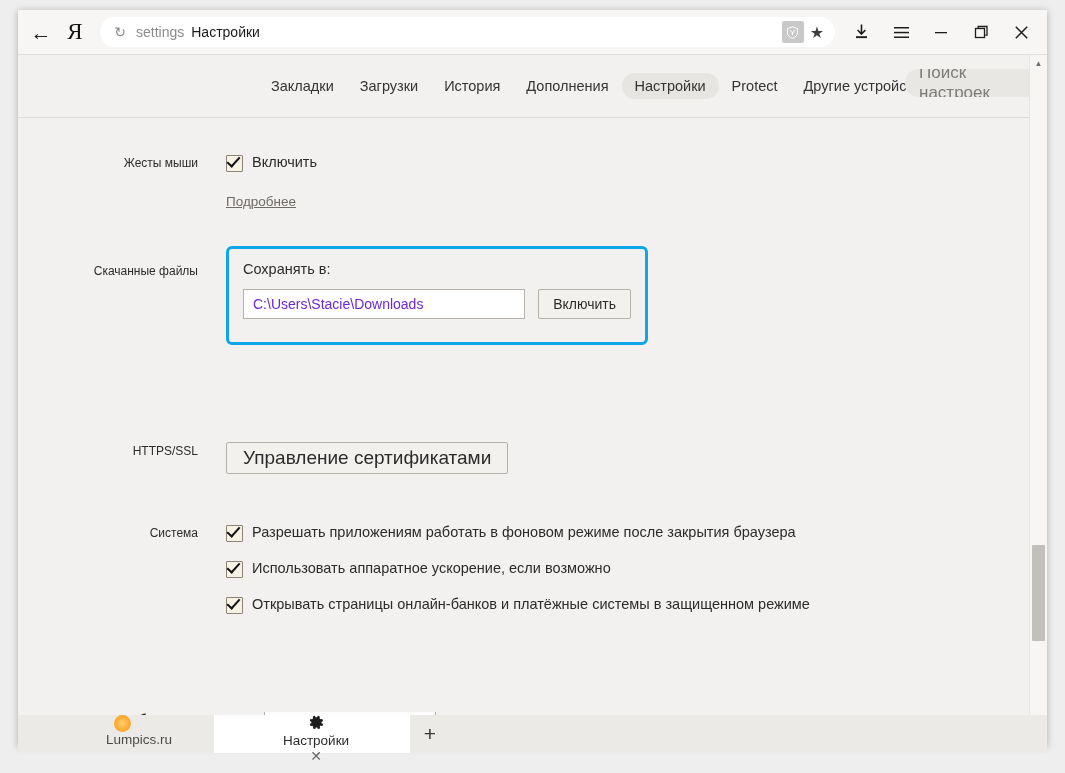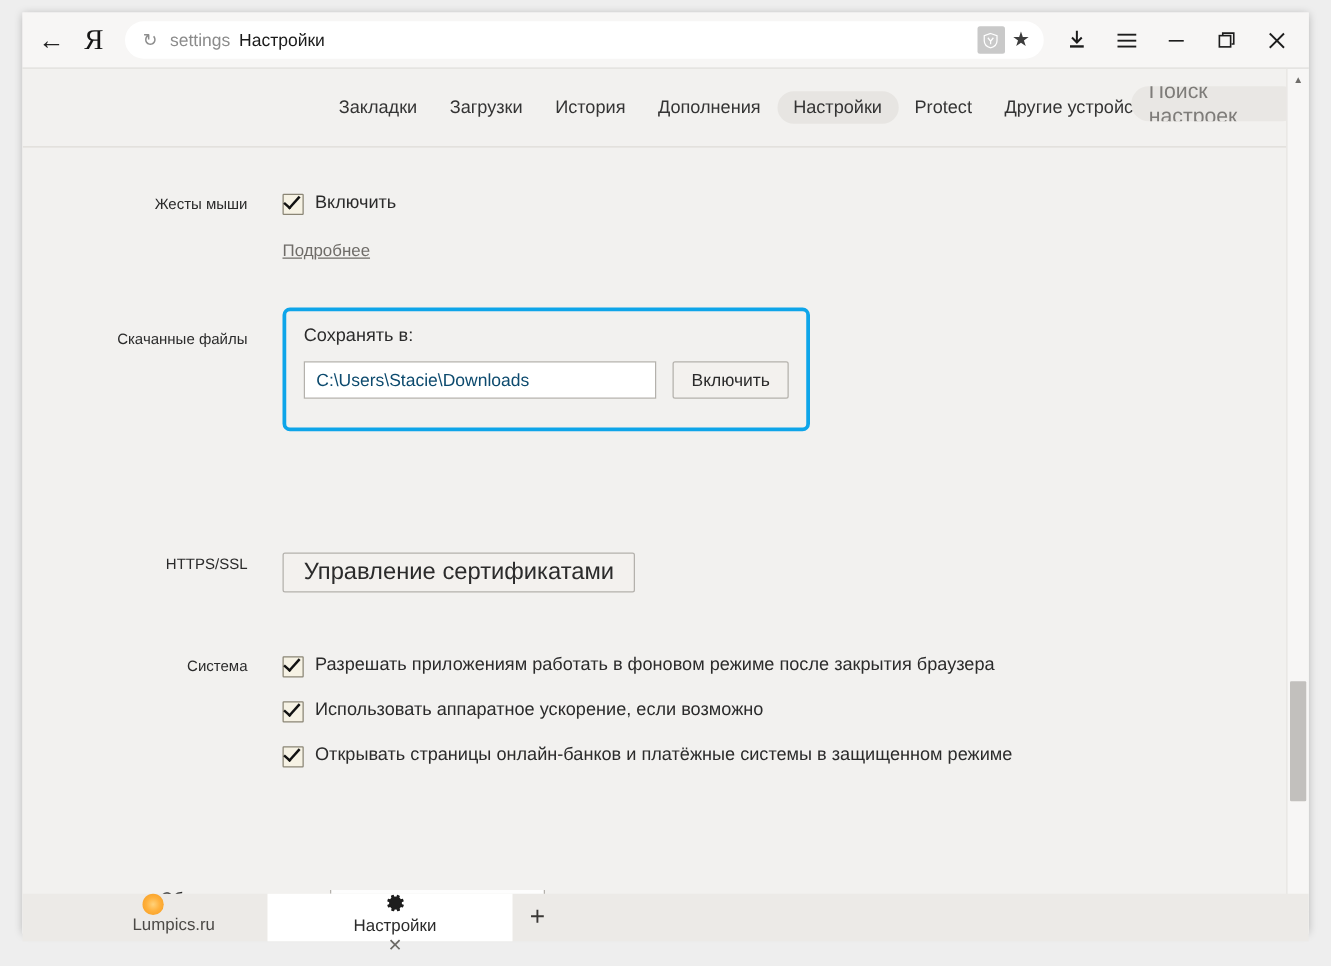--- a/index.html
+++ b/index.html
@@ -257,21 +257,21 @@
     align-items: center;
     margin-bottom: 12px;
   }
   .path-input {
     width: 290px;
     height: 30px;
     background: #ffffff;
     border: 1px solid #b4b1ac;
     box-sizing: border-box;
     font-size: 14px;
-    color: #0c4a6e;
+    color: #6d28d9;
     display: flex;
     align-items: center;
     padding-left: 9px;
   }
   .btn {
     background: #f3f1ee;
     border: 1px solid #b4b1ac;
     border-radius: 2px;
     font-size: 14px;
     color: #2b2b2b;

